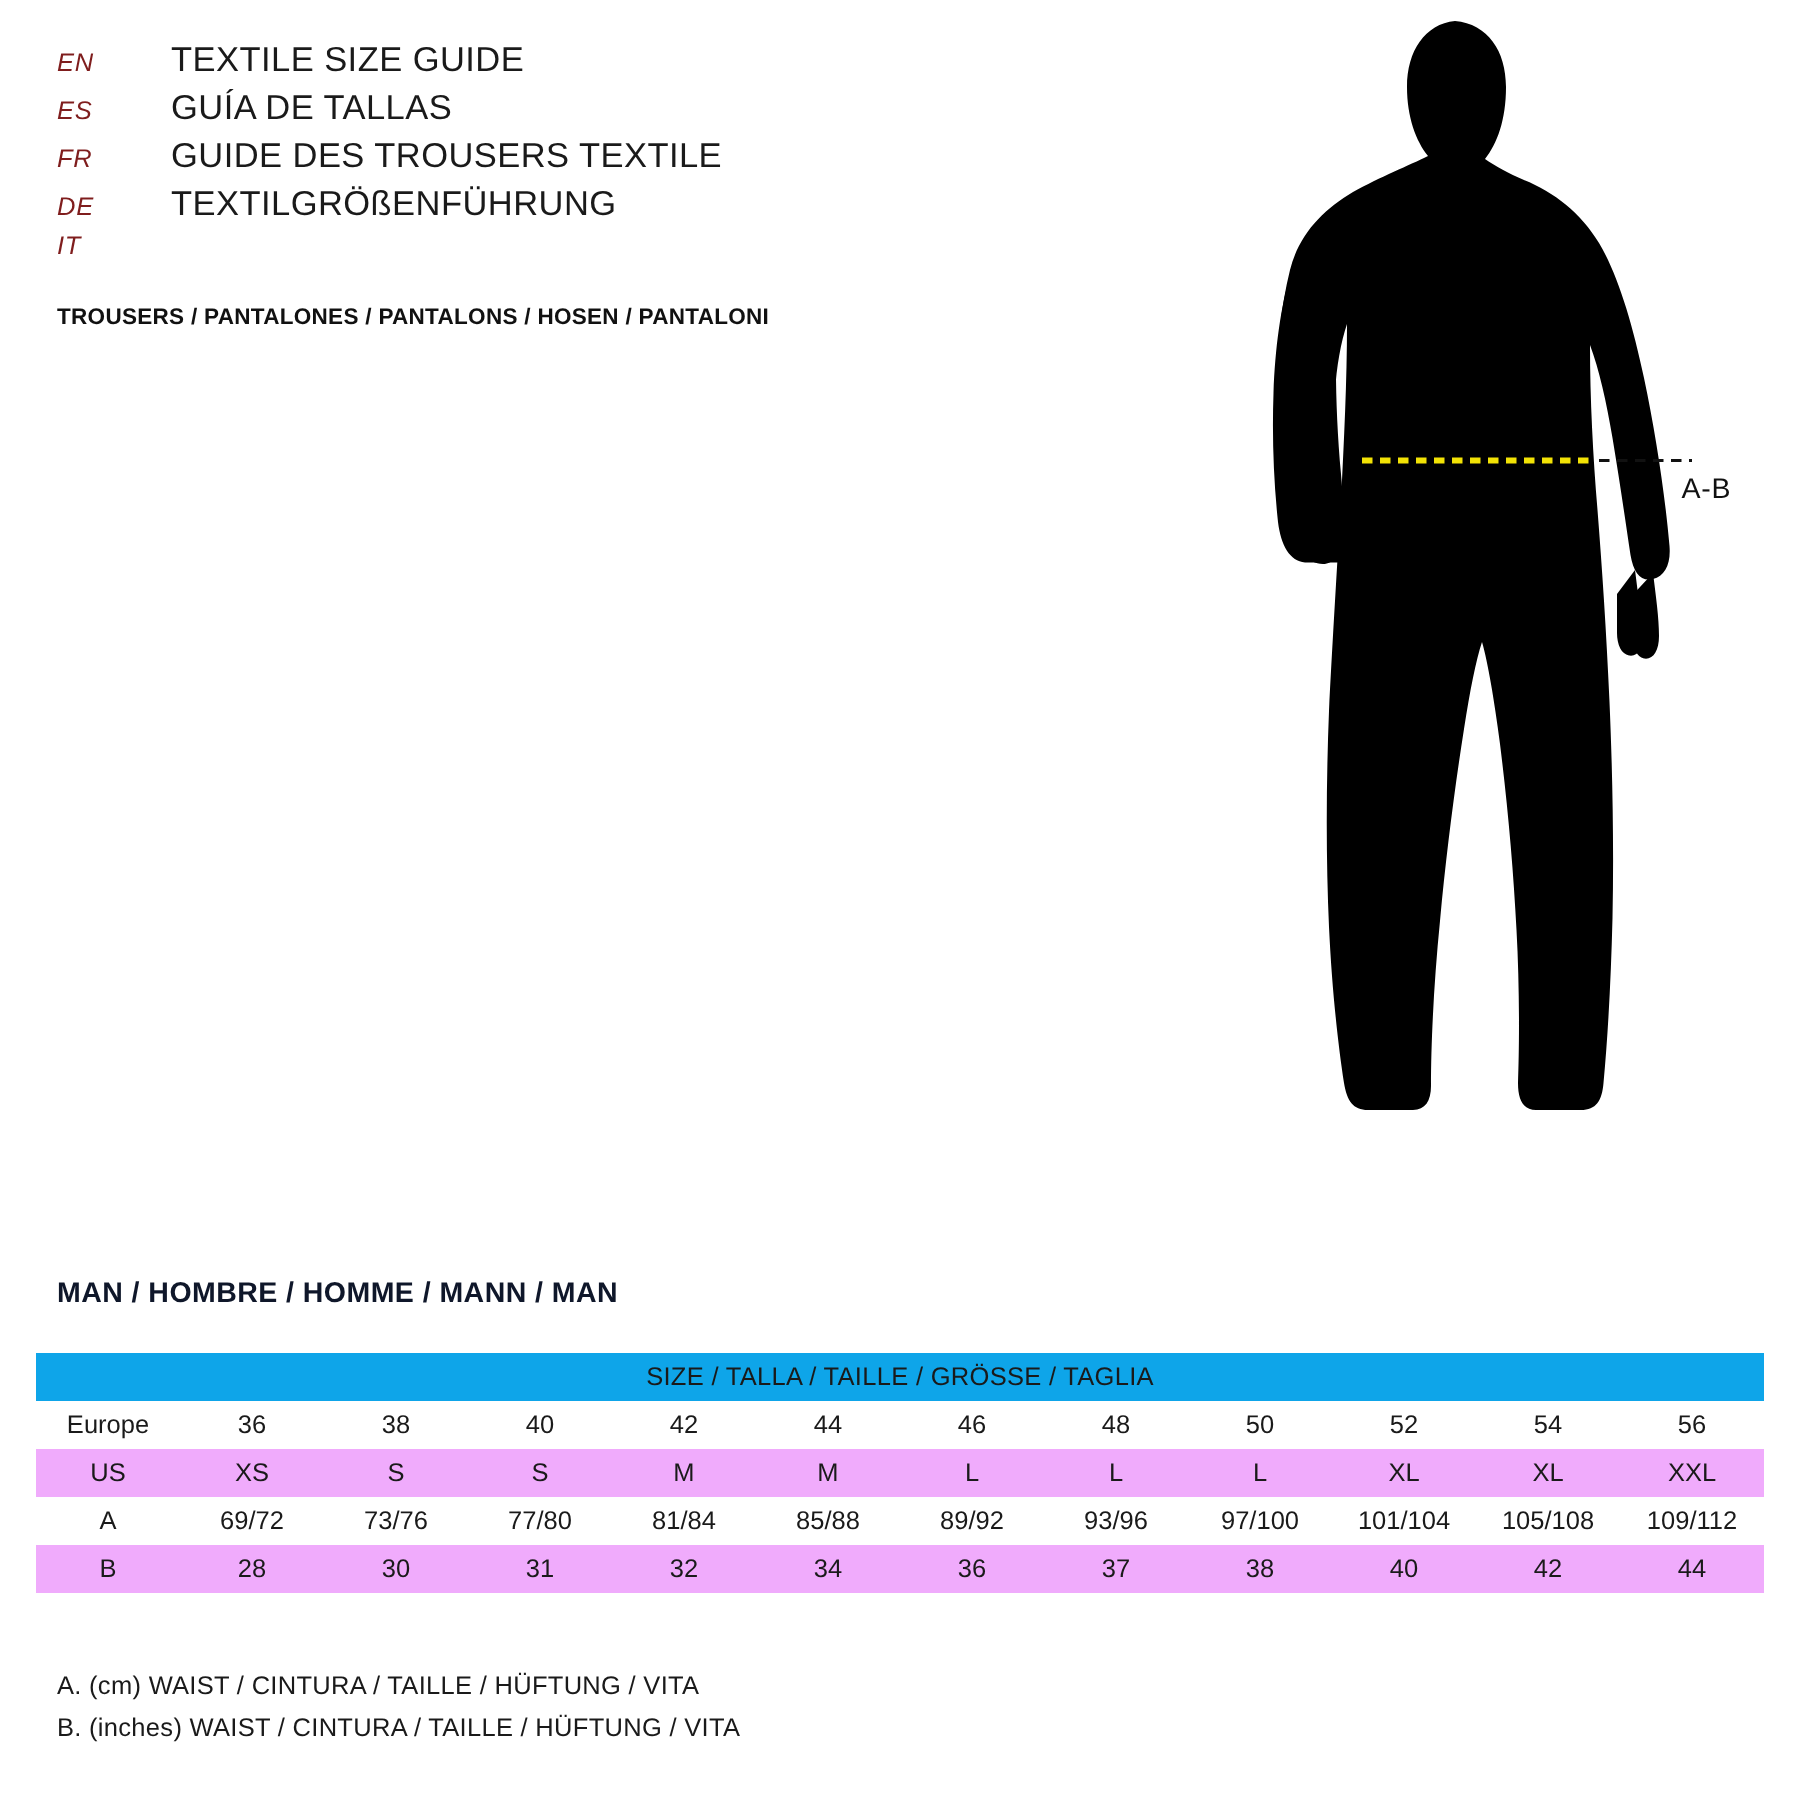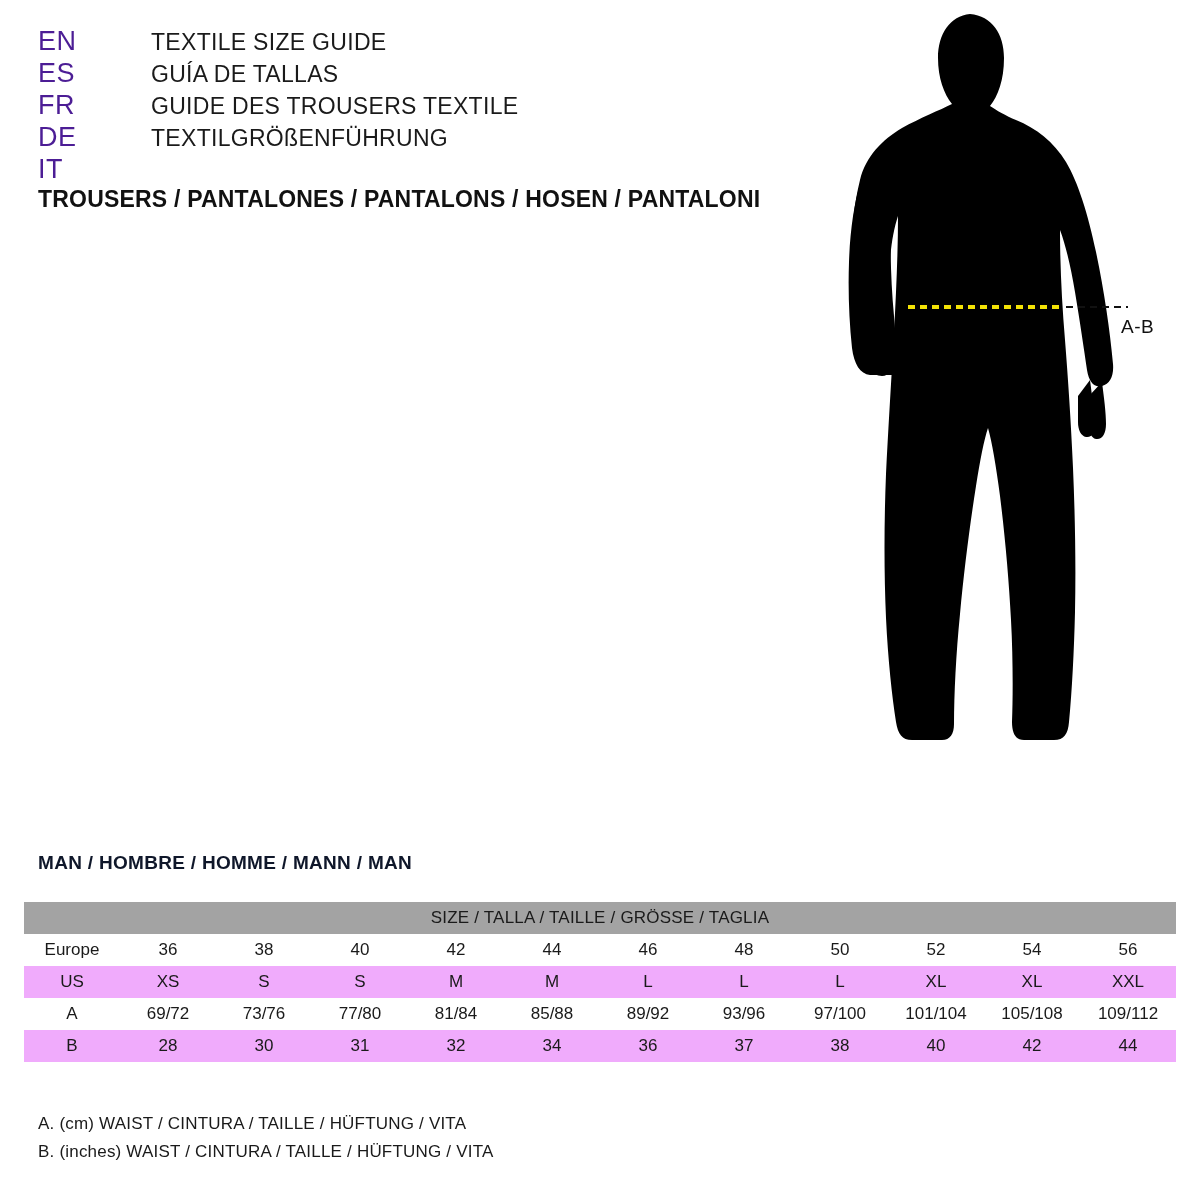--- a/index.html
+++ b/index.html
@@ -24,33 +24,34 @@
     width: 760px;
   }
   .lang-row {
     display: flex;
     align-items: baseline;
     height: 32px;
   }
   .lang-code {
     width: 76px;
     flex: 0 0 76px;
-    font-size: 27px;
+    font-size: 17px;
     letter-spacing: 0.5px;
-    color: #4c1d95;
+    color: #7f1d1d;
+    font-style: italic;
   }
   .lang-text {
     font-size: 23px;
     letter-spacing: 0.3px;
     color: #1a1a1a;
     white-space: nowrap;
-    margin-left: 37px;
   }
   #garment-title {
-    font-size: 23px;
+    margin-top: 17px;
+    font-size: 15px;
     font-weight: bold;
     letter-spacing: 0.2px;
     color: #111;
     white-space: nowrap;
   }
 
   
   #figure-area {
     position: absolute;
     left: 790px;
@@ -94,21 +95,21 @@
   }
   table#size-table th,
   table#size-table td {
     padding: 0;
     height: 32px;
     text-align: center;
     font-weight: normal;
     color: #1a1a1a;
   }
   tr.header-row {
-    background: #a3a3a3;
+    background: #0ea5e9;
   }
   tr.header-row th {
     text-align: left;
     padding-left: 16px;
     font-size: 17px;
     letter-spacing: 0.2px;
     color: #1a1a1a;
   }
   tr.row-even { background: #ffffff; }
   tr.row-odd  { background: #f0abfc; }

